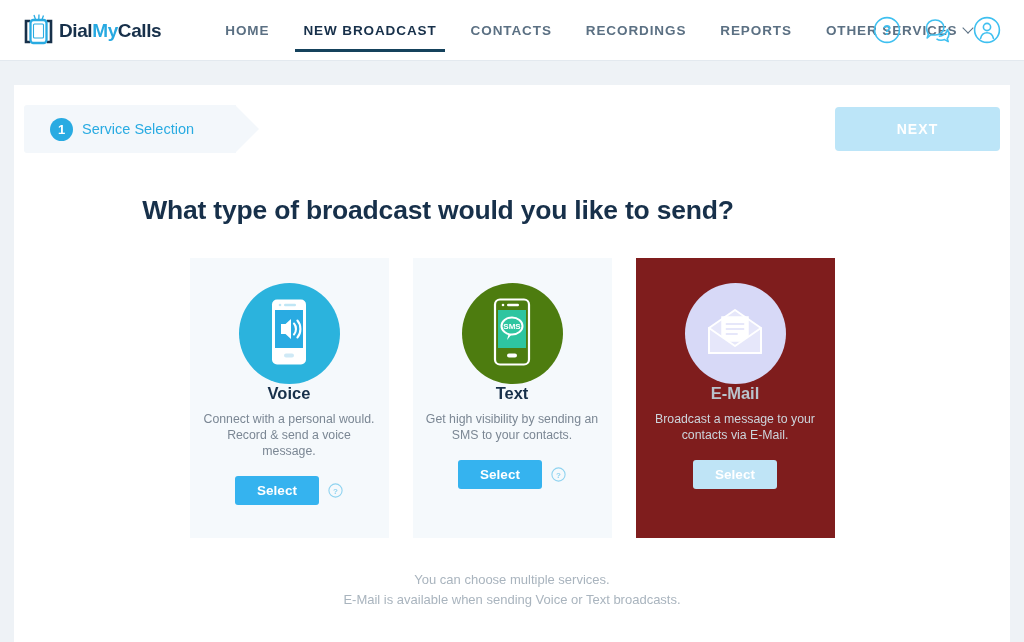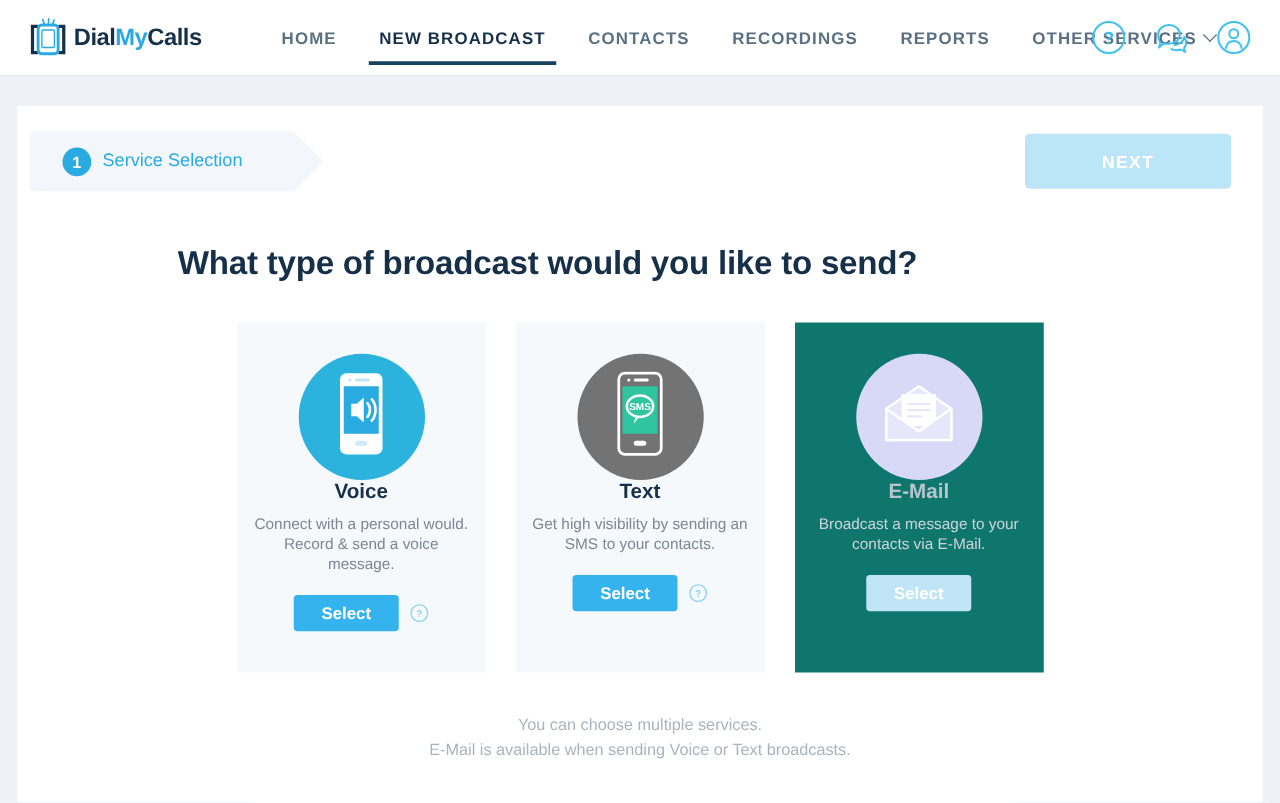--- a/index.html
+++ b/index.html
@@ -152,21 +152,21 @@
     margin-right: 9px;
   }
   .step-label {
     font-size: 14.5px;
     color: #29abe2;
     white-space: nowrap;
   }
 
   .next-btn {
     position: absolute;
-    right: 15px; top: 2px;
+    right: 0; top: 2px;
     width: 165px;
     height: 44px;
     background: #bce5f8;
     border: none;
     border-radius: 4px;
     color: #ffffff;
     font-family: "Liberation Sans", sans-serif;
     font-size: 14px;
     font-weight: bold;
     letter-spacing: 1.1px;
@@ -197,31 +197,31 @@
   .card {
     width: 199px;
     height: 280px;
     background: #f5f9fc;
     display: flex;
     flex-direction: column;
     align-items: center;
     padding-top: 25px;
     cursor: pointer;
   }
-  .card.email { background: #0f766e; }
+  .card.email { background: #7f1d1d; }
 
   .card-circle {
     width: 101px; height: 101px;
     border-radius: 50%;
     display: flex;
     align-items: center;
     justify-content: center;
   }
   .c-voice { background: #2bb3dd; }
-  .c-text  { background: #737373; }
+  .c-text  { background: #4d7c0f; }
   .c-email { background: #d7d9f7; }
 
   .card-title {
     font-size: 16.5px;
     font-weight: bold;
     color: #17304a;
   }
   .card.email .card-title { color: #b9c4cd; }
 
   .card-desc {

